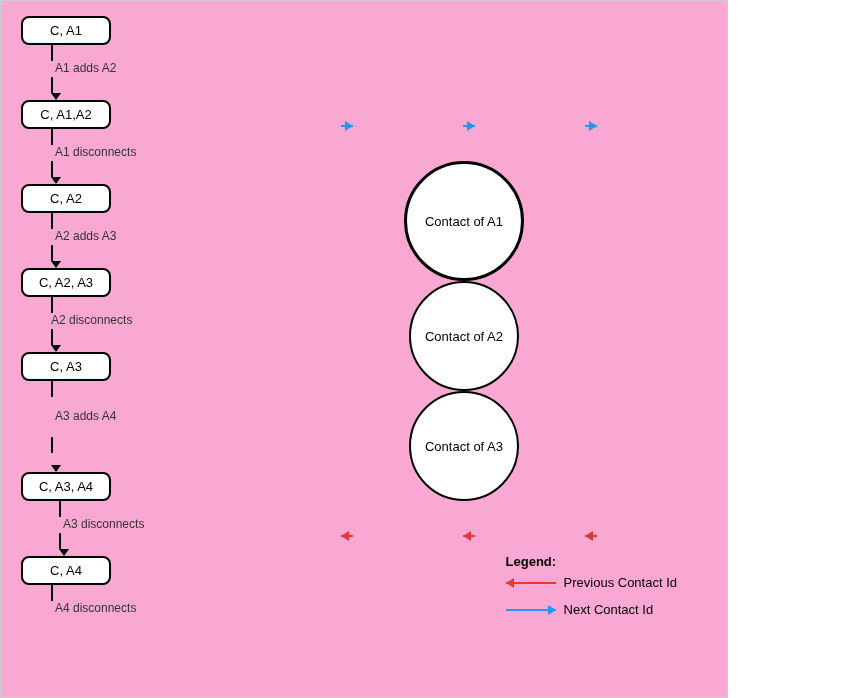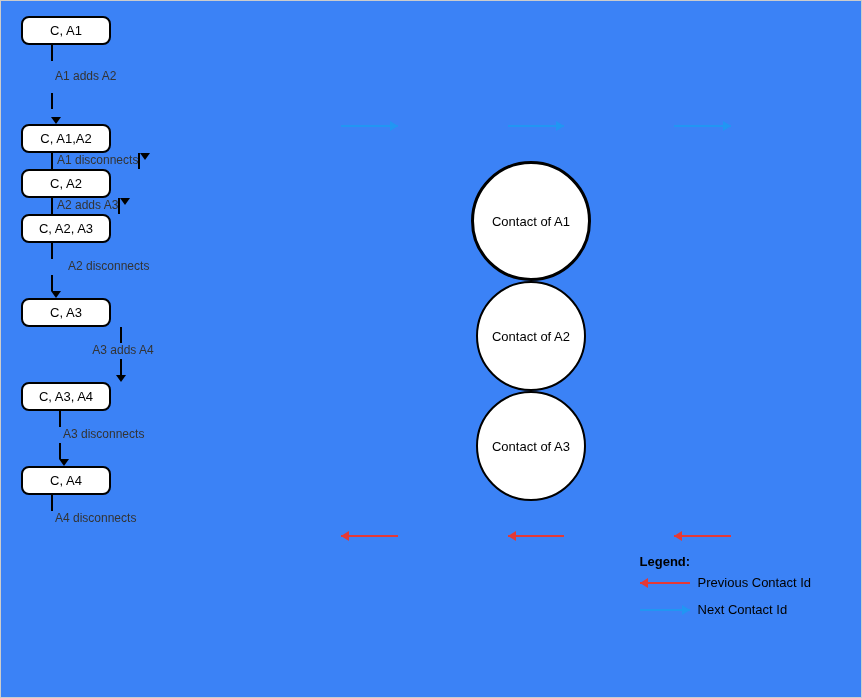--- a/index.html
+++ b/index.html
@@ -8,23 +8,23 @@
       font-family: Arial, sans-serif;
       font-size: 13px;
       width: 862px;
       height: 698px;
       overflow: hidden;
       position: relative;
     }
 
     .diagram-container {
       position: relative;
-      width: 862px;
+      width: 728px;
       height: 698px;
-      background: #3b82f6;
+      background: #f9a8d4;
       border: 1px solid #ccc;
     }
 
     
     .flow-section {
       position: absolute;
       left: 20px;
       top: 15px;
       width: 170px;
     }
@@ -198,65 +198,65 @@
 <body>
 
 <div class="diagram-container">
 
   <div class="flow-section">
 
     <div class="flow-item">
       <div class="flow-box">C, A1</div>
     </div>
 
-    <div style="display:flex; flex-direction:column; align-items:flex-start; margin-left:30px;gap:8px;">
+    <div style="display:flex; flex-direction:column; align-items:flex-start; margin-left:30px;">
       <div class="arrow-line-v"></div>
       <span style="font-size:12px; color:#333; margin-left:4px; margin-bottom:2px;">A1 adds A2</span>
       <div class="arrow-line-v"></div>
       <div class="arrow-head-down"></div>
     </div>
 
     <div class="flow-item">
       <div class="flow-box">C, A1,A2</div>
     </div>
 
-    <div style="display:flex; flex-direction:row; align-items:flex-start; margin-left:30px;">
+    <div style="display:flex; flex-direction:column; align-items:flex-start; margin-left:30px;">
       <div class="arrow-line-v"></div>
       <span style="font-size:12px; color:#333; margin-left:4px; margin-bottom:2px;">A1 disconnects</span>
       <div class="arrow-line-v"></div>
       <div class="arrow-head-down"></div>
     </div>
 
     <div class="flow-item">
       <div class="flow-box">C, A2</div>
     </div>
 
-    <div style="display:flex; flex-direction:row; align-items:flex-start; margin-left:30px;">
+    <div style="display:flex; flex-direction:column; align-items:flex-start; margin-left:30px;">
       <div class="arrow-line-v"></div>
       <span style="font-size:12px; color:#333; margin-left:4px; margin-bottom:2px;">A2 adds A3</span>
       <div class="arrow-line-v"></div>
       <div class="arrow-head-down"></div>
     </div>
 
     <div class="flow-item">
       <div class="flow-box">C, A2, A3</div>
     </div>
 
     <div style="display:flex; flex-direction:column; align-items:flex-start; margin-left:30px;">
       <div class="arrow-line-v"></div>
-      <span style="font-size:12px; color:#333; margin-left:17px; margin-bottom:2px;">A2 disconnects</span>
+      <span style="font-size:12px; color:#333; margin-left:0; margin-bottom:2px;">A2 disconnects</span>
       <div class="arrow-line-v"></div>
       <div class="arrow-head-down"></div>
     </div>
 
     <div class="flow-item">
       <div class="flow-box">C, A3</div>
     </div>
 
-    <div style="display:flex; flex-direction:column; align-items:center; margin-left:30px;">
+    <div style="display:flex; flex-direction:column; align-items:flex-start; margin-left:30px;gap:12px;">
       <div class="arrow-line-v"></div>
       <span style="font-size:12px; color:#333; margin-left:4px; margin-bottom:2px;">A3 adds A4</span>
       <div class="arrow-line-v"></div>
       <div class="arrow-head-down"></div>
     </div>
 
     <div class="flow-item">
       <div class="flow-box">C, A3, A4</div>
     </div>
 

